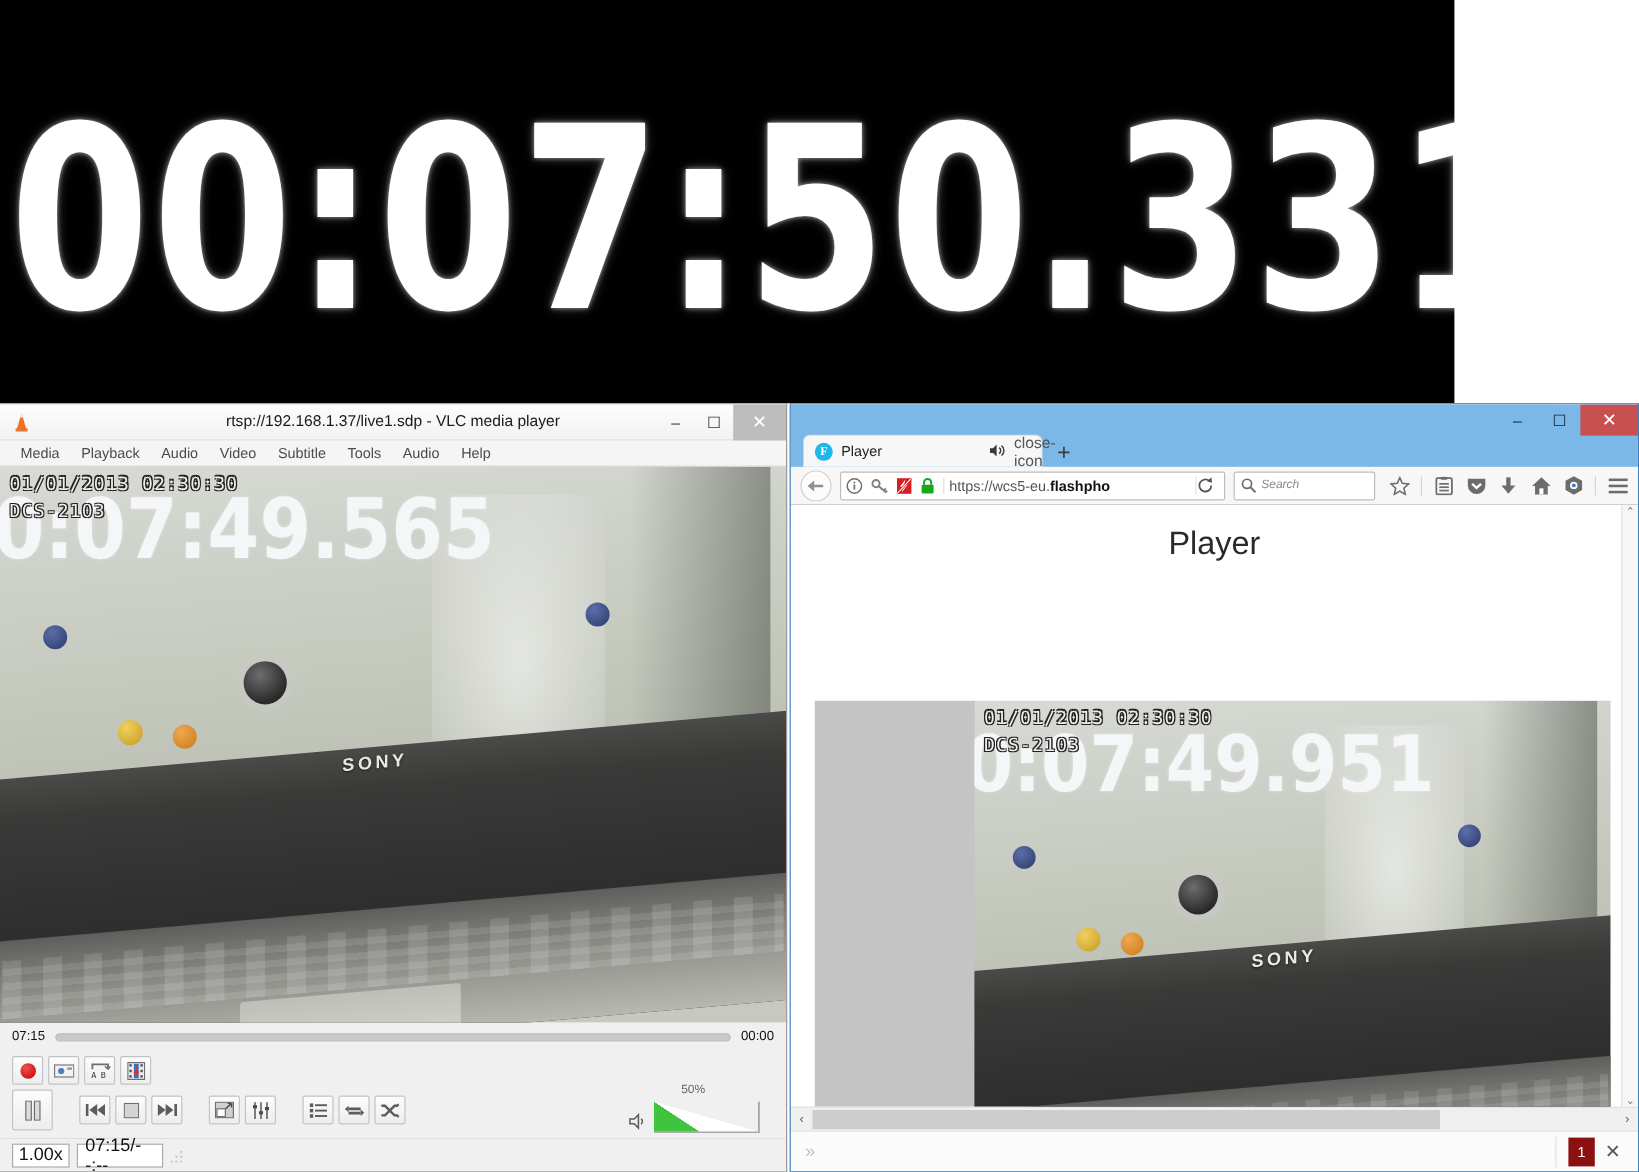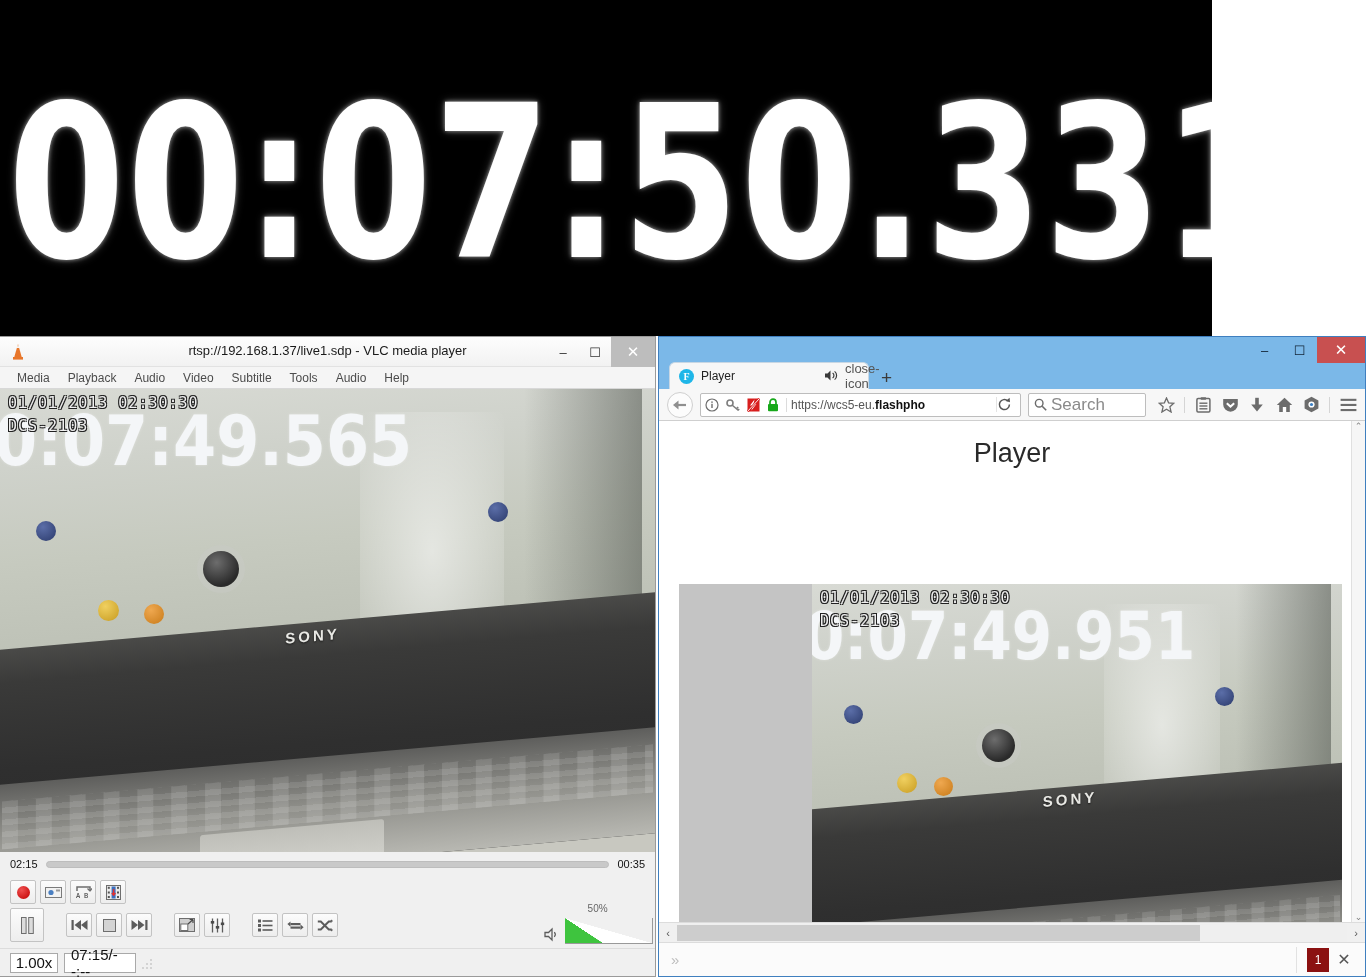--- a/index.html
+++ b/index.html
@@ -184,21 +184,21 @@
   .vbtn {
     width: 26px; height: 24px;
     background: linear-gradient(#fcfcfc, #ededed);
     border: 1px solid #c3c3c3; border-radius: 2px;
     display: flex; align-items: center; justify-content: center;
   }
   .vbtn.big { width: 34px; height: 34px; }
   .gap { width: 14px; }
   .rec-dot { width: 13px; height: 13px; border-radius: 50%; background: radial-gradient(circle at 35% 30%, #f05050, #c00000); }
 
-  .volarea { position: absolute; right: 2px; bottom: 4px; display: flex; align-items: flex-end; gap: 4px; }
+  .volarea { position: absolute; right: 22px; bottom: 4px; display: flex; align-items: flex-end; gap: 4px; }
   .vol-wedge {
     position: relative; width: 88px; height: 26px;
     border: 1px solid #999; border-left: none; border-top: none;
     background: linear-gradient(to top right, #ffffff 49.5%, transparent 50%);
   }
   .vol-wedge:before {
     content: ""; position: absolute; left: 0; bottom: 0; width: 100%; height: 100%;
     background: linear-gradient(to top right, #ffffff 49.6%, transparent 50%);
     border-right: 1px solid #999;
     clip-path: polygon(0 100%, 100% 0, 100% 100%);
@@ -296,21 +296,21 @@
     white-space: nowrap; overflow: hidden;
     font-family: "Liberation Sans", sans-serif;
     padding-left: 4px; border-left: 1px solid #dcdcdc;
   }
   .url-text b { color: #111; font-weight: 700; }
   .reload { width: 20px; text-align: center; color: #555; font-size: 14px; border-left: 1px solid #e4e4e4; }
   .searchbar {
     width: 118px; height: 24px; background: #fff; border: 1px solid #bdbdbd; border-radius: 2px;
     display: flex; align-items: center; gap: 4px; padding: 0 5px;
   }
-  .search-ph { font-size: 17px; color: #8a8a8a; }
+  .search-ph { font-size: 10px; color: #8a8a8a; font-style: italic; }
   .nav-icons { display: flex; align-items: center; gap: 9px; padding-left: 4px; }
   .nav-ico { width: 18px; height: 18px; display: flex; align-items: center; justify-content: center; color: #6c6c6c; }
   .nav-sep { width: 1px; height: 16px; background: #d5d5d5; }
 
   .ff-content {
     flex: 1 1 auto; position: relative; background: #ffffff; overflow: hidden;
   }
   .ff-page-title {
     text-align: center; font-size: 27px; color: #2a2a2a;
     padding-top: 17px; font-family: "Liberation Sans", sans-serif; font-weight: 400;
@@ -413,23 +413,23 @@
         </div>
       </div>
       <div class="cam-timer" style="left:-6px; top:18px; font-size:62px; line-height:62px;">0:07:49.565</div>
       <div class="osd">
         <div>01/01/2013  02:30:30</div>
         <div>DCS-2103</div>
       </div>
     </div>
 
     <div class="vlc-seek">
-      <span>02:15</span>
+      <span>07:15</span>
       <div class="seek-track"></div>
-      <span>00:35</span>
+      <span>00:00</span>
     </div>
 
     <div class="vlc-btnrows">
       <div class="btnrow">
         <div class="vbtn">
           <span class="rec-dot"></span>
         </div>
         <div class="vbtn">
           <span>
             <svg width="17" height="14" viewBox="0 0 17 14">

